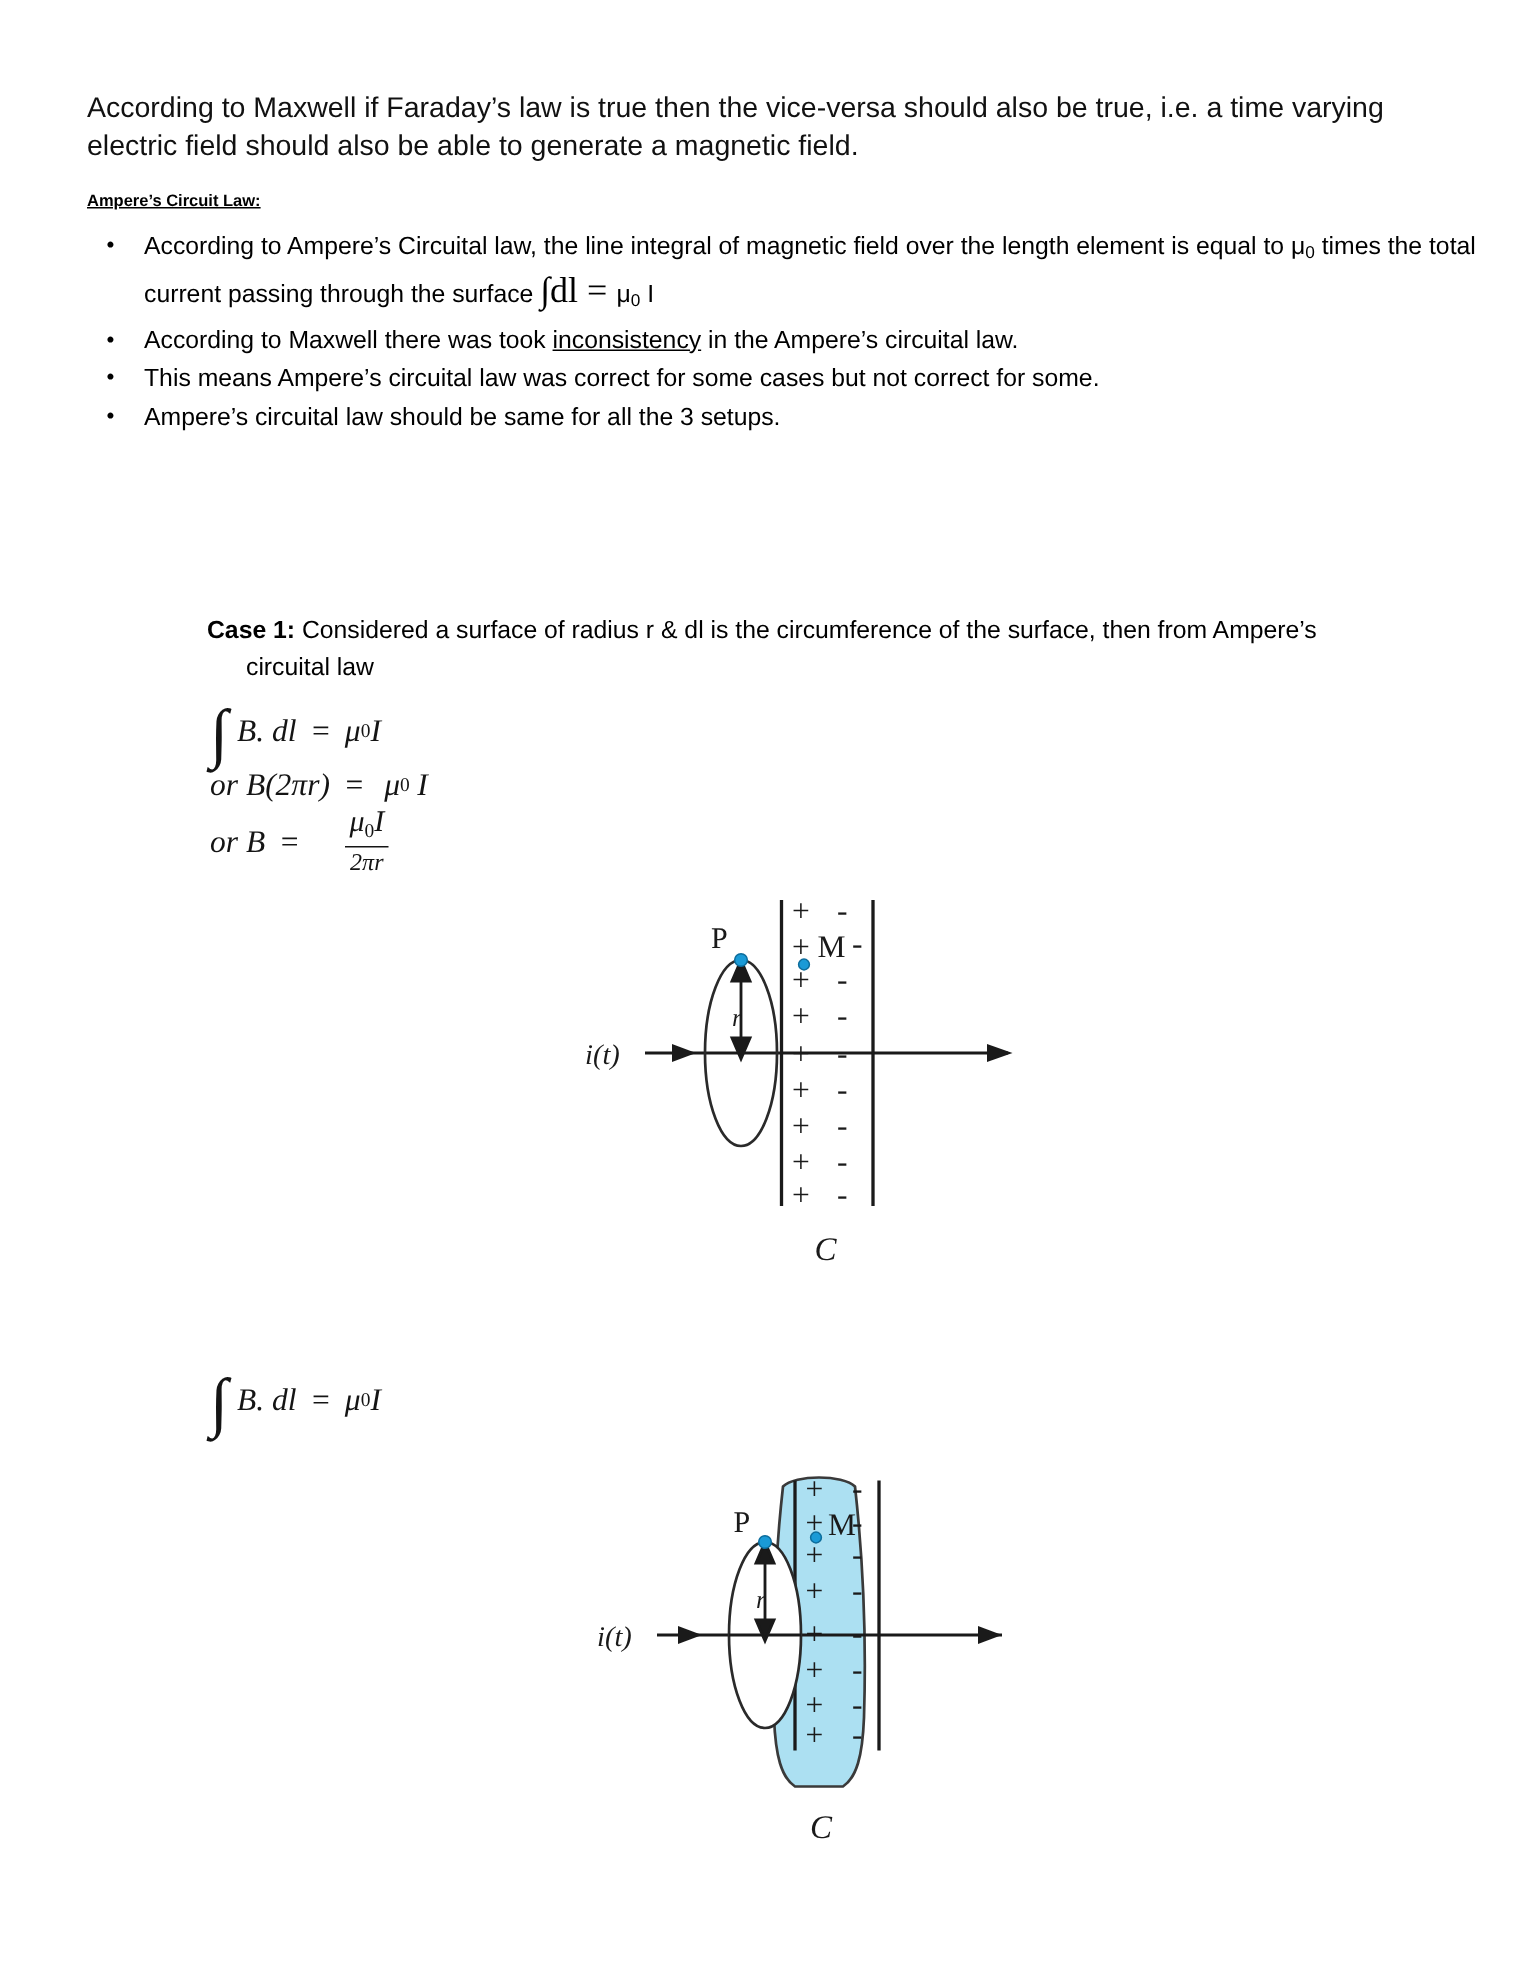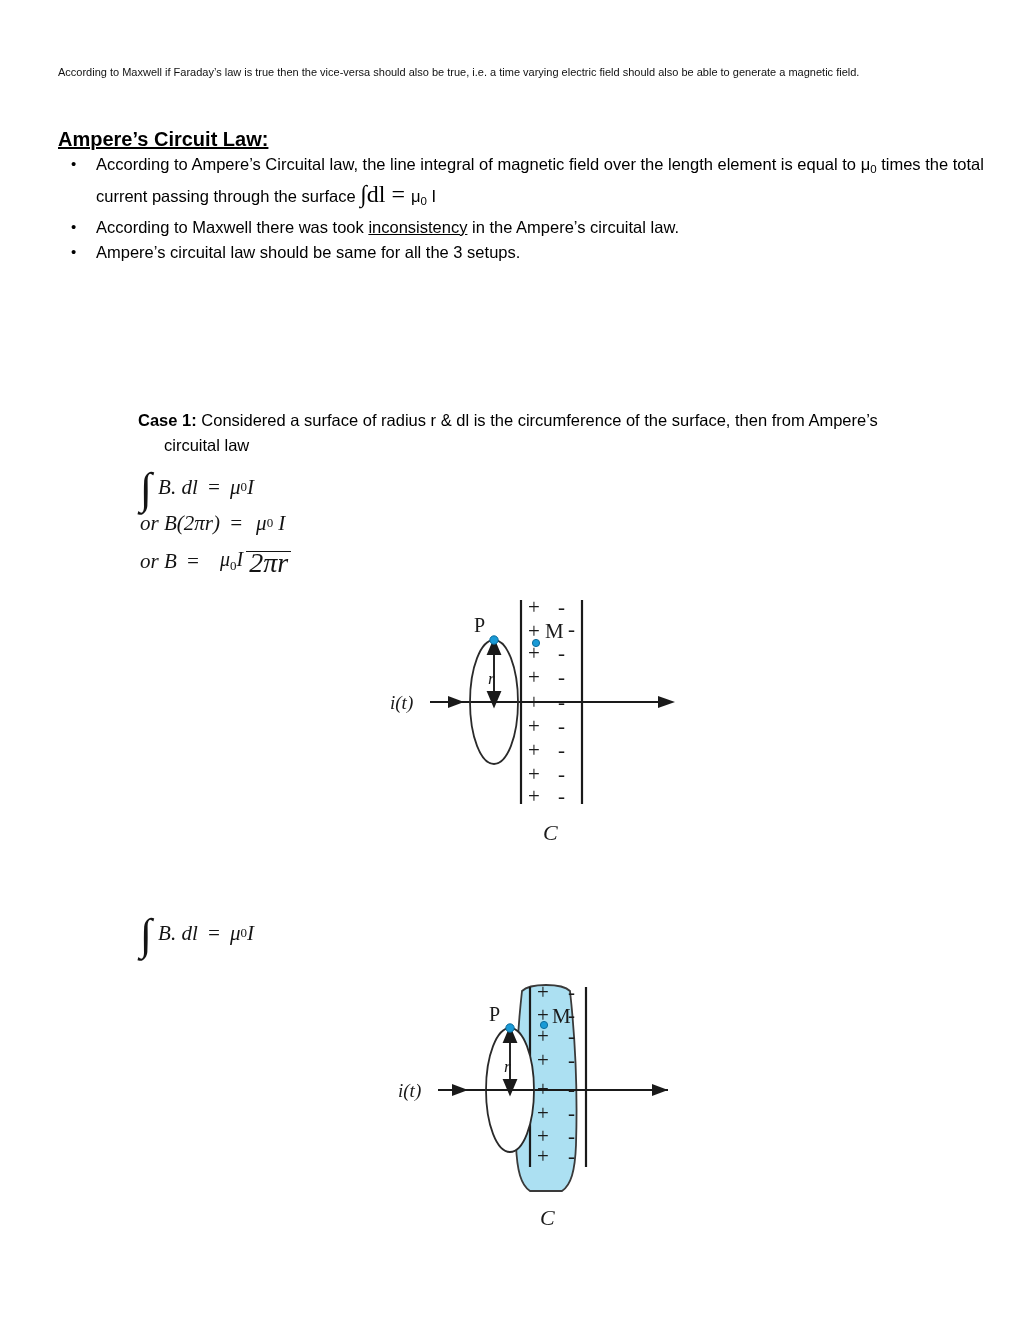--- a/index.html
+++ b/index.html
@@ -16,34 +16,34 @@
     overflow: hidden;
   }
   .page {
     position: absolute;
     left: 0; top: 0;
     width: 1020px;
     height: 1320px;
   }
   .para {
     position: absolute;
-    font-size: 11px;
+    font-size: 19px;
     line-height: 25px;
     color: #111;
   }
   #intro-paragraph {
     left: 58px;
     top: 60px;
     width: 900px;
   }
   #section-heading {
     position: absolute;
     left: 58px;
     top: 128px;
-    font-size: 20px;
+    font-size: 11px;
     font-weight: bold;
     text-decoration: underline;
     letter-spacing: 0px;
   }
   ul.bullets {
     position: absolute;
     left: 58px;
     top: 152px;
     width: 905px;
     margin: 0;
@@ -101,29 +101,29 @@
     line-height: 0.6;
     font-style: italic;
     font-family: "Liberation Serif", serif;
     position: relative;
     top: 2px;
     margin-right: 6px;
   }
   .sub0 { font-size: 13px; font-style: normal; vertical-align: -4px; }
   .frac {
     display: inline-flex;
-    flex-direction: row;
+    flex-direction: column;
     align-items: center;
     vertical-align: middle;
-    margin-left: 8px;
+    margin-left: 21px;
     position: relative;
     top: 1px;
   }
   .frac .num { font-size: 20px; line-height: 20px; padding: 0 3px; }
-  .frac .den { font-size: 28px; line-height: 22px; padding: 0 3px; border-top: 1.4px solid #141414; }
+  .frac .den { font-size: 16px; line-height: 22px; padding: 0 3px; border-top: 1.4px solid #141414; }
 
   
   .figure { position: absolute; }
   #figure-1 { left: 380px; top: 592px; width: 320px; height: 260px; }
   #figure-2 { left: 390px; top: 985px; width: 300px; height: 250px; }
   .figure svg { display: block; overflow: visible; }
 </style>
 </head>
 <body>
 
@@ -131,20 +131,21 @@
 
   <div class="para" id="intro-paragraph"> According to Maxwell if Faraday’s law is true then the vice-versa should also be true, i.e. a time varying electric field should also be able to generate a magnetic field.</div>
 
   <div id="section-heading">Ampere’s Circuit Law:</div>
 
   <ul class="bullets">
     <li><span>According to Ampere’s Circuital law, the line integral of magnetic field over the length element is equal to </span><span>μ</span><span class="sub">0</span><span> times the total current passing through the surface  </span><span class="intg">∫dl = </span><span>μ</span><span class="sub">0</span><span> I</span></li>
 
     <li><span>According to Maxwell there was took </span><span class="u">inconsistency</span><span> in the Ampere’s circuital law.</span></li>
 
+    <li><span>This means Ampere’s circuital law was correct for some cases but not correct for some.</span></li>
 
 
 
 
     <li><span>Ampere’s circuital law should be same for all the 3 setups.</span></li>
   </ul>
 
   <div class="case-text" id="case1-text">
     <b>Case 1:</b><span> Considered a surface of radius r &amp; dl is the circumference of the surface, then from Ampere’s</span>
     <span class="cont">circuital law</span>

